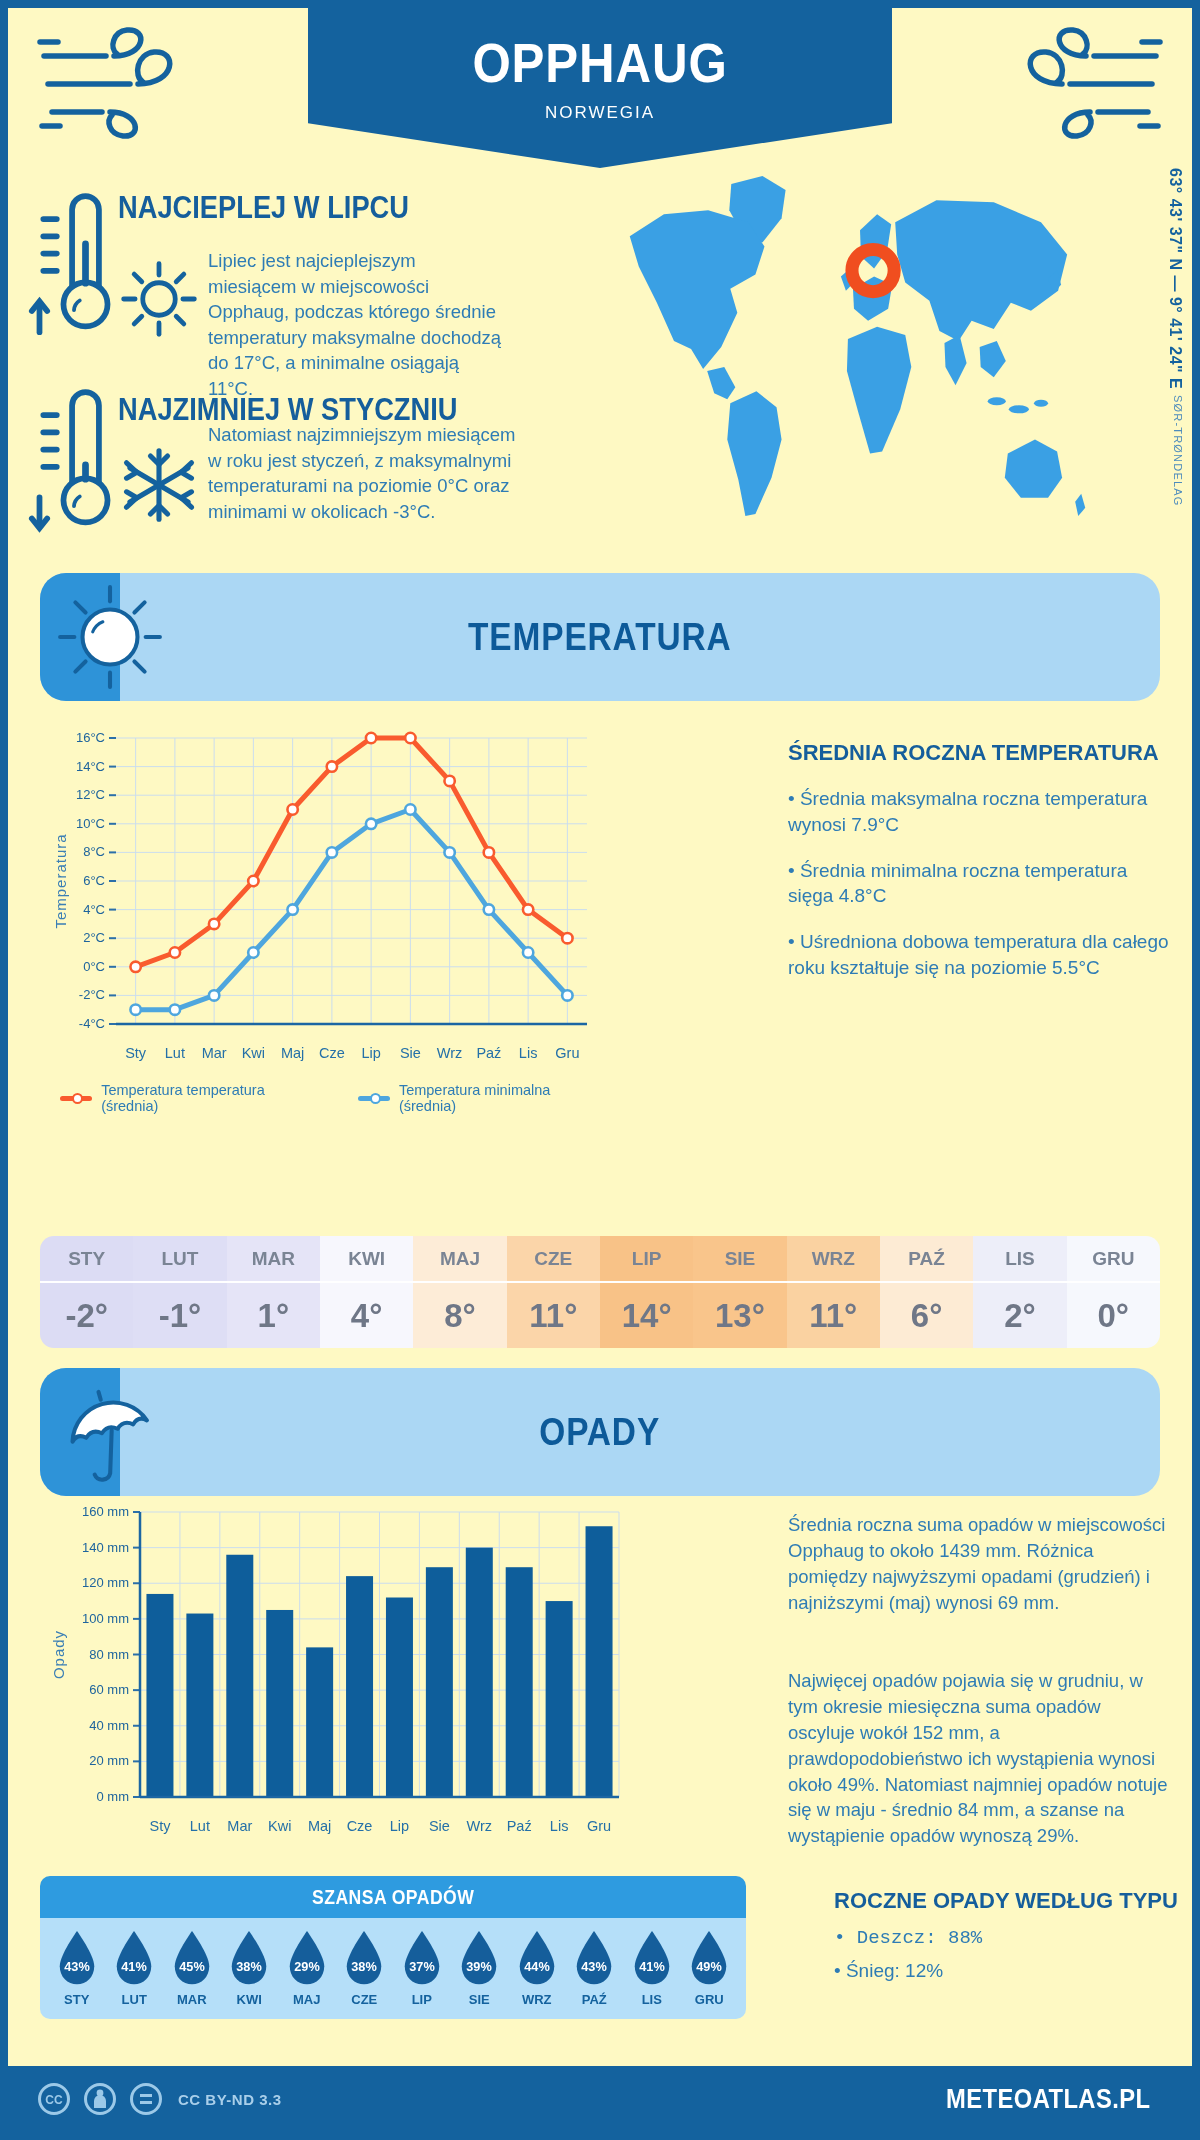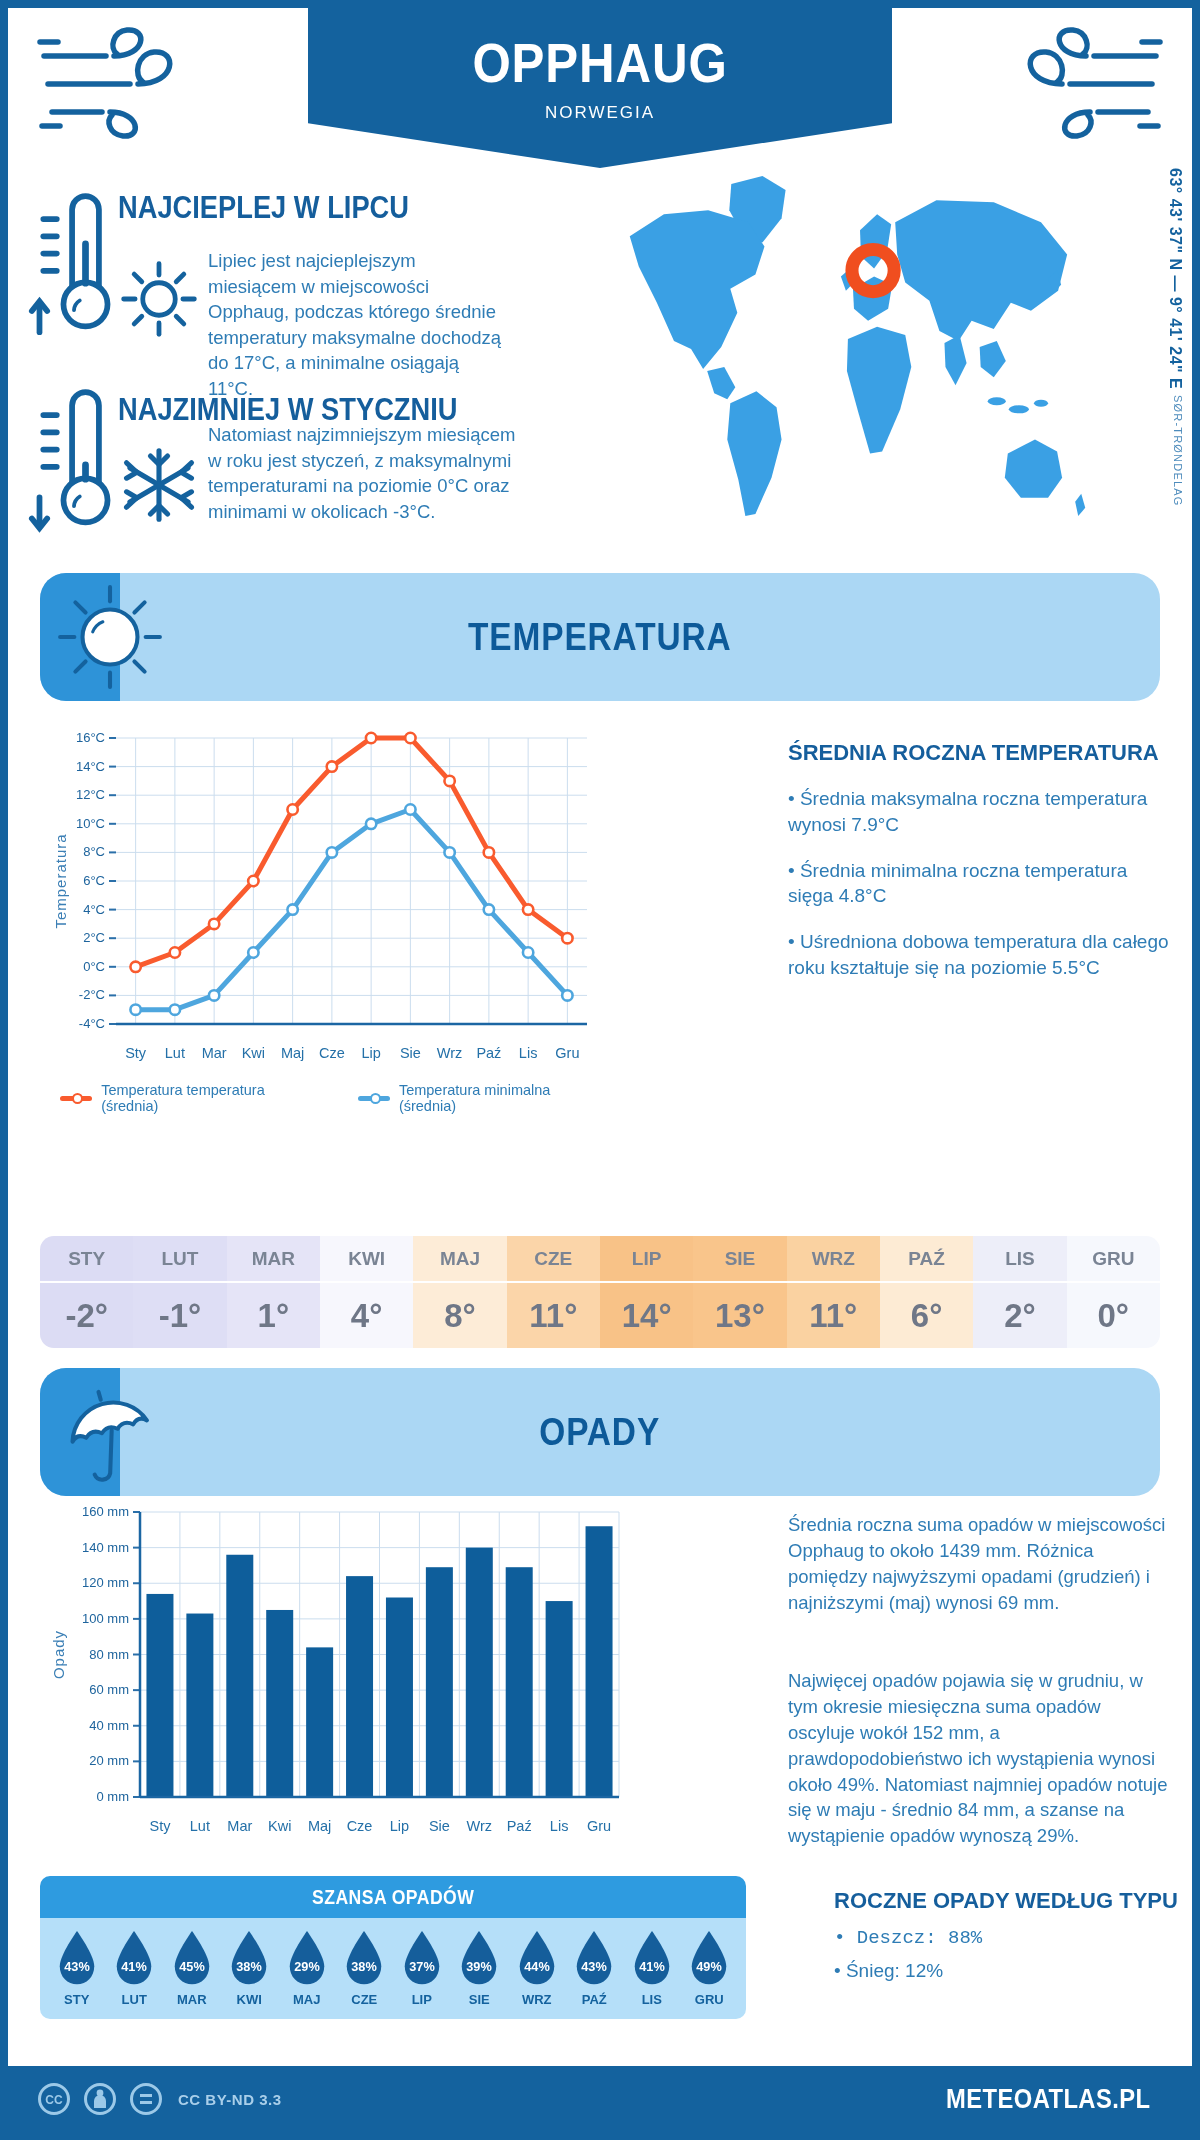--- a/index.html
+++ b/index.html
@@ -1,16 +1,16 @@
 <!DOCTYPE html>
 <html><head>
 <meta charset="utf-8">
 <style>
   html,body{margin:0;padding:0;background:#e8eef4;}
-  .page{position:relative;width:1200px;height:2140px;margin:0 auto;background:#ffffff;
+  .page{position:relative;width:1200px;height:2140px;margin:0 auto;background:#fef9c3;
         font-family:"Liberation Sans", sans-serif;overflow:hidden;}
   .frame{position:absolute;inset:0;border:8px solid #14629E;pointer-events:none;z-index:50;}
 
   
   .hdr-banner{position:absolute;left:308px;top:8px;width:584px;height:160px;background:#14629E;
      clip-path:polygon(0 0,100% 0,100% 72%,50% 100%,0 72%);display:flex;flex-direction:column;align-items:center;}
   .hdr-title{margin-top:22px;color:#fff;font-size:56px;font-weight:bold;letter-spacing:1px;}
   .cond{display:inline-block;transform:scaleX(.88);transform-origin:center;white-space:nowrap;}
   .cond-l{display:inline-block;transform:scaleX(.88);transform-origin:left center;white-space:nowrap;}
   .hdr-sub{margin-top:8px;color:#fff;font-size:17px;letter-spacing:2px;}

